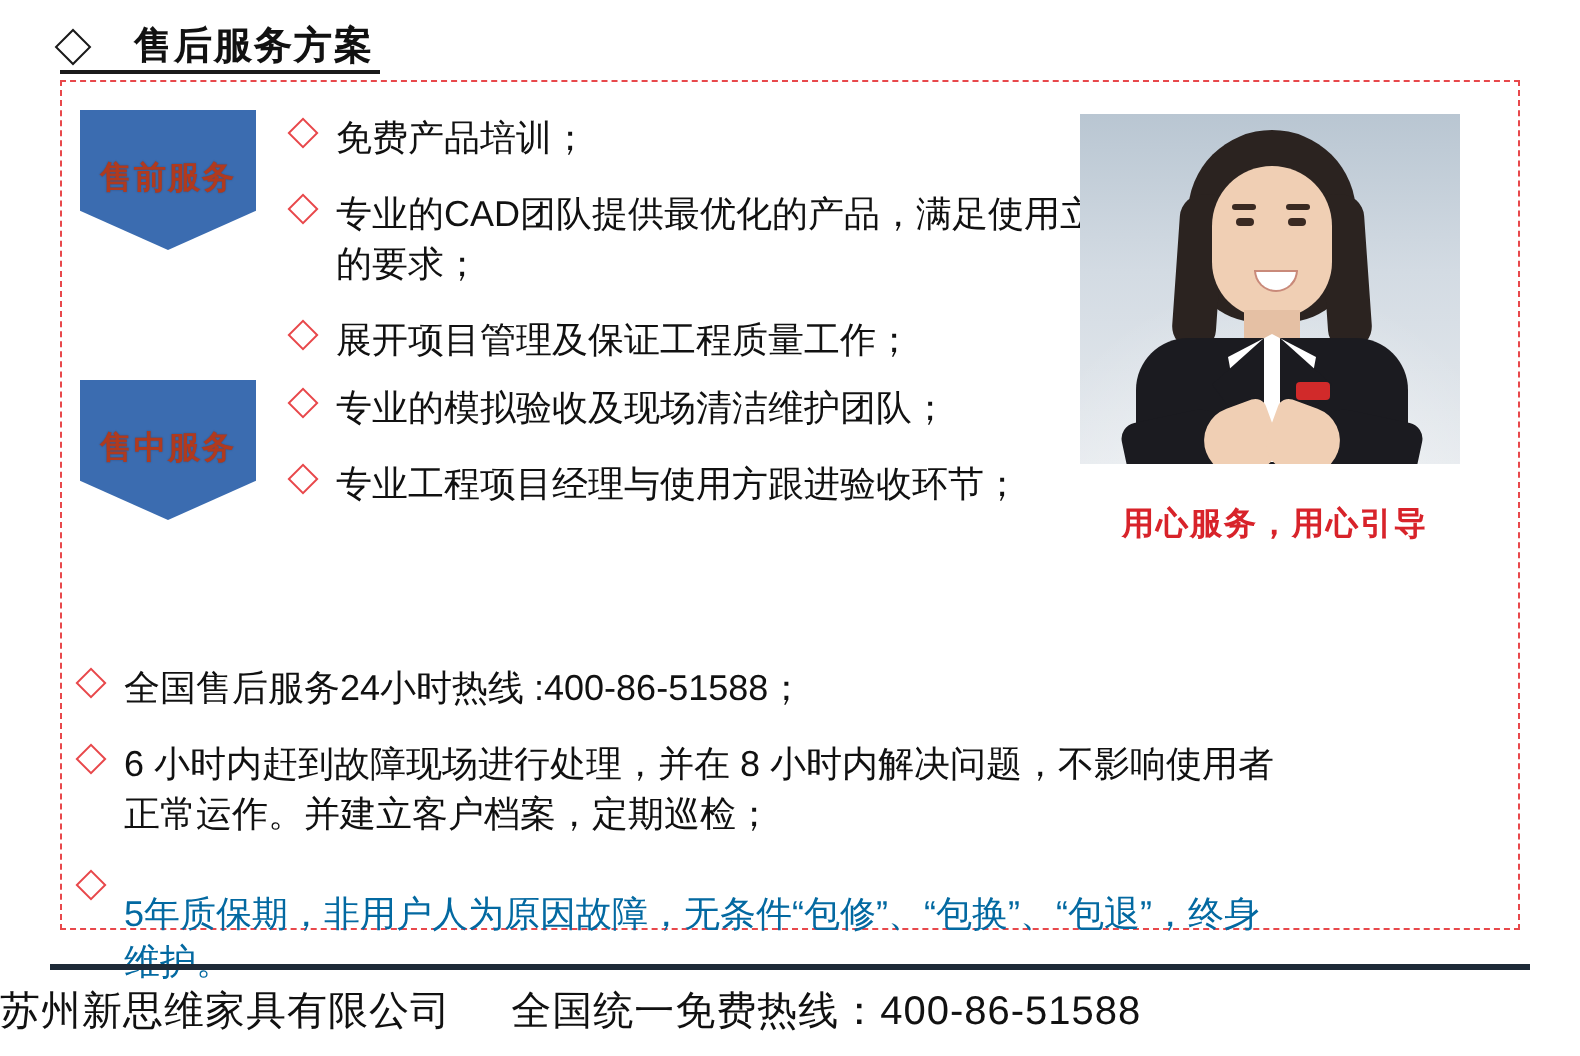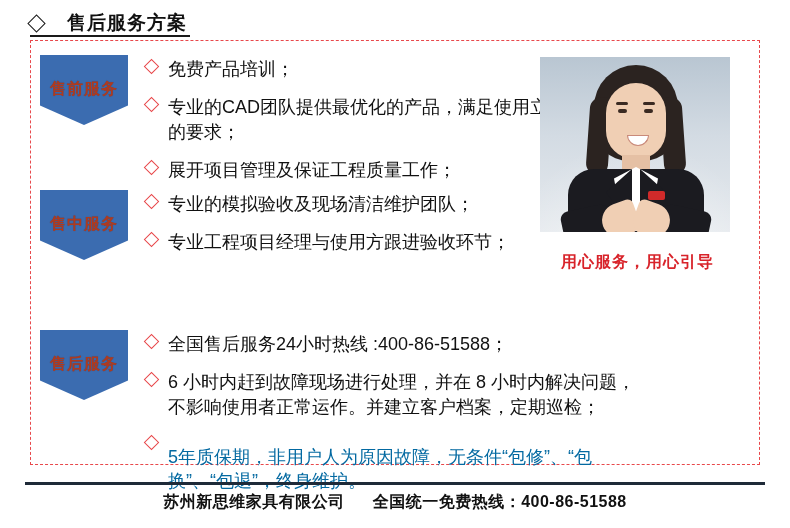--- a/index.html
+++ b/index.html
@@ -299,23 +299,23 @@
     top: 482px;
     width: 740px;
     height: 3px;
     background: #1e2a38;
   }
   .footer-text {
     position: absolute;
     left: 0;
     right: 0;
     top: 492px;
-    text-align: center;
-    font-size: 16px;
-    font-weight: bold;
+    text-align: left;
+    font-size: 20px;
+    font-weight: normal;
     color: #111111;
     letter-spacing: 0.5px;
   }
   .footer-text .gap { display: inline-block; width: 18px; }
 </style>
 </head>
 <body>
 
 <div class="title-row">
   <span class="title-diamond"></span>
@@ -357,24 +357,20 @@
       <span class="bullet-text">专业的模拟验收及现场清洁维护团队；</span>
     </div>
     <div class="bullet">
       <span class="bullet-marker"></span>
       <span class="bullet-text">专业工程项目经理与使用方跟进验收环节；</span>
     </div>
   </div>
 </div>
 
 <div class="section" id="section-post">
-  <div class="badge">
-    <div class="shape"></div>
-    <div class="label">售后服务</div>
-  </div>
   <div class="bullets">
     <div class="bullet">
       <span class="bullet-marker"></span>
       <span class="bullet-text">全国售后服务24小时热线 :400-86-51588；</span>
     </div>
     <div class="bullet">
       <span class="bullet-marker"></span>
       <span class="bullet-text">6 小时内赶到故障现场进行处理，并在 8 小时内解决问题，不影响使用者正常运作。并建立客户档案，定期巡检；</span>
     </div>
     <div class="bullet">

